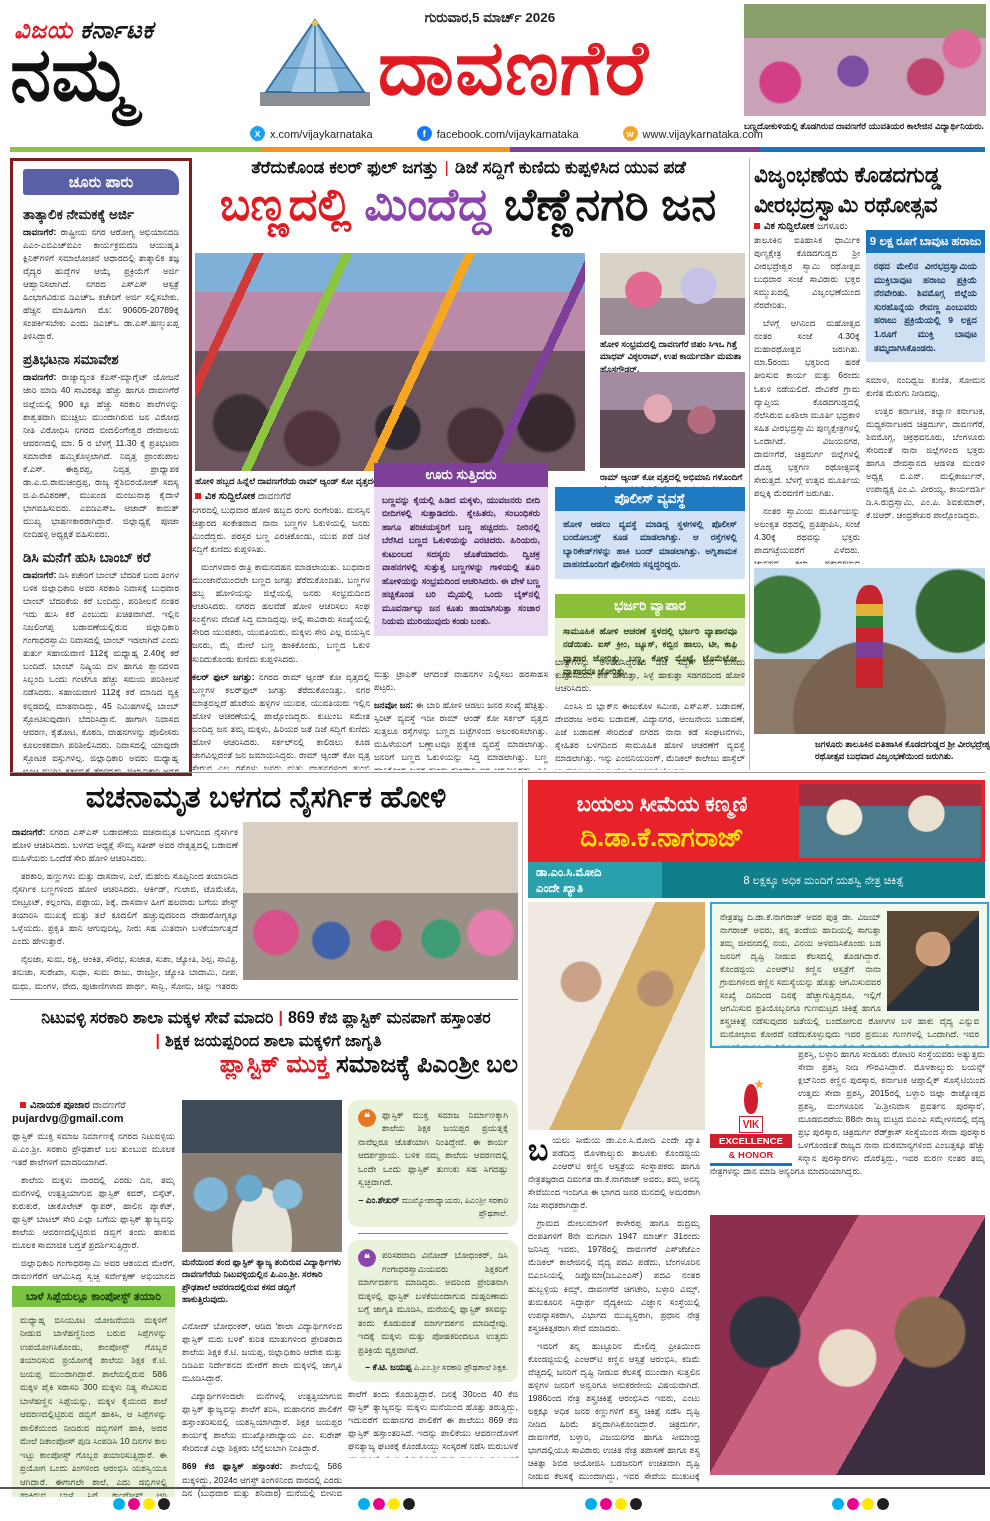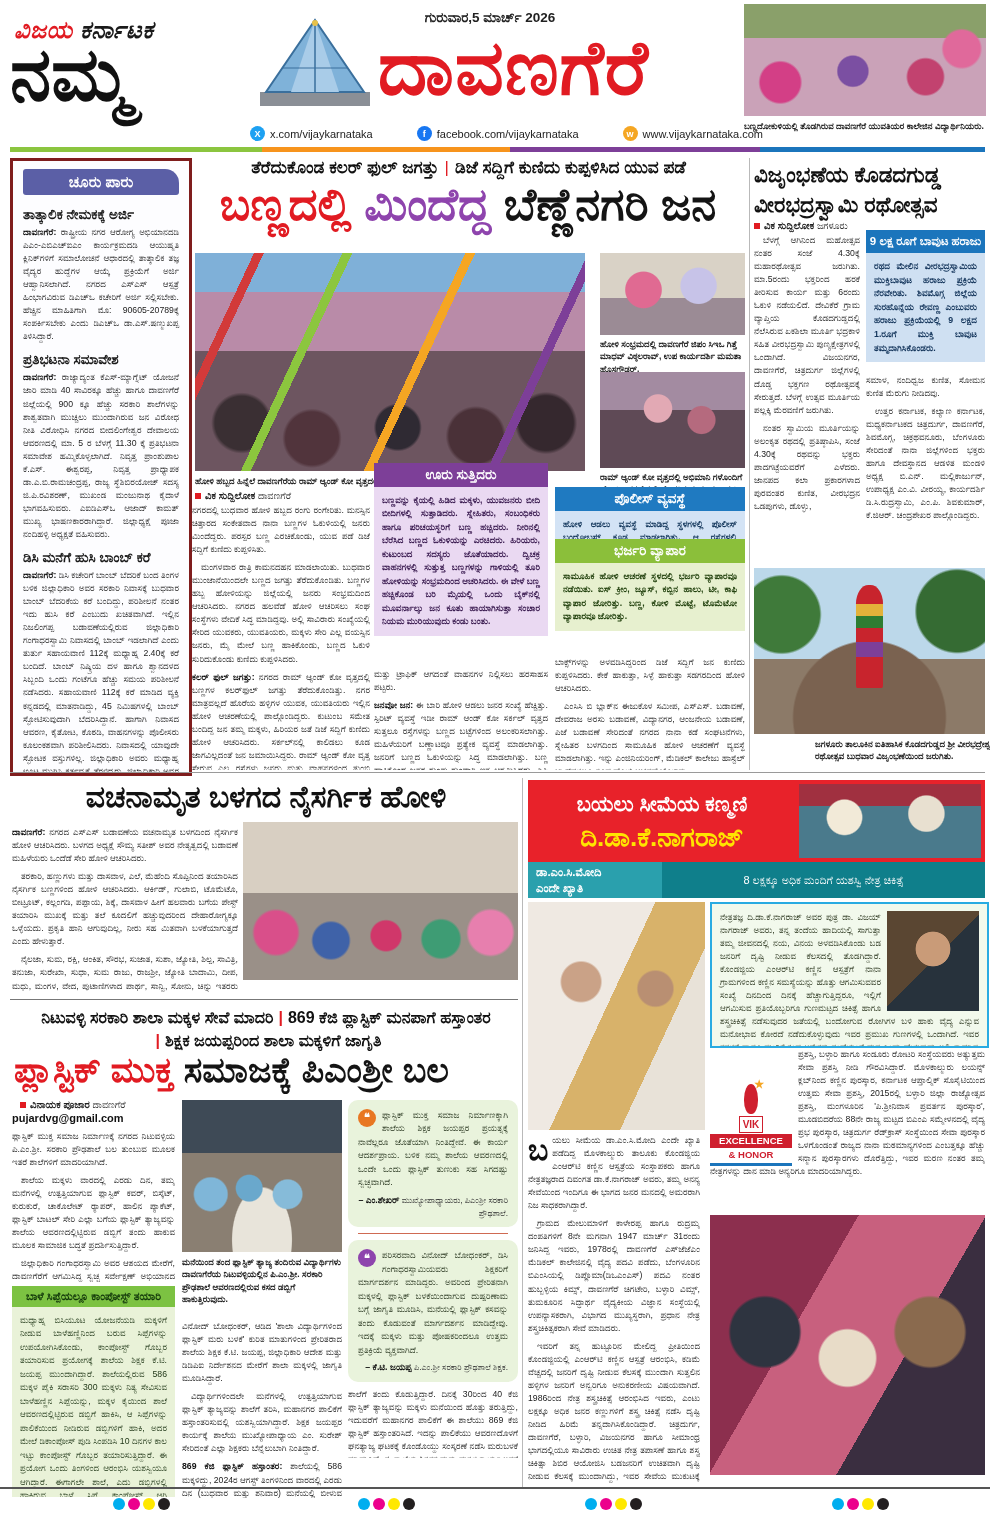--- a/index.html
+++ b/index.html
@@ -232,36 +232,37 @@
   </div>
   <div class="abs body-txt jt ovh" style="left:374px;top:668px;width:174px;height:102px;">
     <p class="noind">ಮತ್ತು ಟ್ರಾಫಿಕ್ ಆಗದಂತೆ ವಾಹನಗಳ ನಿಲ್ಲಿಸಲು ಹರಸಾಹಸ ಪಟ್ಟರು.</p>
     <p class="noind"><b class="lead">ಜನವೋ ಜನ:</b> <span>ಈ ಬಾರಿ ಹೋಳಿ ಆಡಲು ಜನರ ಸಂಖ್ಯೆ ಹೆಚ್ಚಿತ್ತು. ಸ್ಪಿರಿಟ್ ವ್ಯವಸ್ಥೆ ಇಡೀ ರಾಮ್ ಆಂಡ್ ಕೋ ಸರ್ಕಲ್ ವೃತ್ತದ ಸುತ್ತಲೂ ರಸ್ತೆಗಳನ್ನು ಬಣ್ಣದ ಬಟ್ಟೆಗಳಿಂದ ಅಲಂಕರಿಸಲಾಗಿತ್ತು. ಮಹಿಳೆಯರಿಗೆ ಬಣ್ಣಾಟವೂ ಪ್ರತ್ಯೇಕ ವ್ಯವಸ್ಥೆ ಮಾಡಲಾಗಿತ್ತು. ಜನರಿಗೆ ಬಣ್ಣದ ಓಕುಳಿಯನ್ನು ಸಿದ್ಧ ಮಾಡಲಾಗಿತ್ತು. ಬಣ್ಣ ಹಾಕಿಕೊಂಡ ಜನರ ಗುಂಪು ಗುಂಪಾಗಿ ಇತ್ತ ಆಗಮಿಸಿದರು. ಎಪಿ ಕಾಲೇಜು ರಸ್ತೆ ಹಾಗೂ ಮುಖ್ಯ ರಸ್ತೆಗಳಲ್ಲೂ ಜನ ಸೇರಿದ್ದರು. ಮೂರೆವರೆಗೂ ಸೌಂಡ್</span></p>
   </div>
 
   <div class="abs fbox blue" style="left:555px;top:487px;width:190px;">
     <div class="fhead">ಪೊಲೀಸ್ ವ್ಯವಸ್ಥೆ</div>
     <div class="fbody">ಹೋಳಿ ಆಡಲು ವ್ಯವಸ್ಥೆ ಮಾಡಿದ್ದ ಸ್ಥಳಗಳಲ್ಲಿ ಪೊಲೀಸ್ ಬಂದೋಬಸ್ತ್ ಕೂಡ ಮಾಡಲಾಗಿತ್ತು. ಆ ರಸ್ತೆಗಳಲ್ಲಿ ಬ್ಯಾರಿಕೇಡ್‌ಗಳನ್ನು ಹಾಕಿ ಬಂದ್ ಮಾಡಲಾಗಿತ್ತು. ಅಗ್ನಿಶಾಮಕ ವಾಹನದೊಂದಿಗೆ ಪೊಲೀಸರು ಸನ್ನದ್ಧರಿದ್ದರು.</div>
   </div>
-  <div class="abs fbox green" style="left:555px;top:539px;width:190px;">
+  <div class="abs fbox green" style="left:555px;top:594px;width:190px;">
     <div class="fhead">ಭರ್ಜರಿ ವ್ಯಾಪಾರ</div>
     <div class="fbody">ಸಾಮೂಹಿಕ ಹೋಳಿ ಆಚರಣೆ ಸ್ಥಳದಲ್ಲಿ ಭರ್ಜರಿ ವ್ಯಾಪಾರವೂ ನಡೆಯಿತು. ಐಸ್ ಕ್ರೀಂ, ಜ್ಯೂಸ್, ಕಬ್ಬಿನ ಹಾಲು, ಟೀ, ಕಾಫಿ ವ್ಯಾಪಾರ ಜೋರಿತ್ತು. ಬಣ್ಣ, ಕೋಳಿ ಮೊಟ್ಟೆ, ಟೊಮೆಟೋ ವ್ಯಾಪಾರವೂ ಜೋರಿತ್ತು.</div>
   </div>
   <div class="abs body-txt jt ovh" style="left:555px;top:656px;width:190px;height:114px;">
     <p class="noind">ಬಾಕ್ಸ್‌ಗಳನ್ನು ಅಳವಡಿಸಿದ್ದರಿಂದ ಡಿಜೆ ಸದ್ದಿಗೆ ಜನ ಕುಣಿದು ಕುಪ್ಪಳಿಸಿದರು. ಕೇಕೆ ಹಾಕುತ್ತಾ, ಸಿಳ್ಳೆ ಹಾಕುತ್ತಾ ಸಡಗರದಿಂದ ಹೋಳಿ ಆಚರಿಸಿದರು.</p>
     <p>ಎಂಸಿಸಿ ಬಿ ಬ್ಲಾಕ್‌ನ ಈಜುಕೊಳ ಸಮೀಪ, ಎಸ್‌ಎಸ್. ಬಡಾವಣೆ, ದೇವರಾಜ ಅರಸು ಬಡಾವಣೆ, ವಿದ್ಯಾನಗರ, ಆಂಜನೇಯ ಬಡಾವಣೆ, ಪಿಜೆ ಬಡಾವಣೆ ಸೇರಿದಂತೆ ನಗರದ ನಾನಾ ಕಡೆ ಸಂಘಟನೆಗಳು, ಸ್ನೇಹಿತರ ಬಳಗದಿಂದ ಸಾಮೂಹಿಕ ಹೋಳಿ ಆಚರಣೆಗೆ ವ್ಯವಸ್ಥೆ ಮಾಡಲಾಗಿತ್ತು. ಇನ್ನು ಎಂಜಿನಿಯರಿಂಗ್, ಮೆಡಿಕಲ್ ಕಾಲೇಜು ಹಾಸ್ಟೆಲ್ ಬ್ಲಾಕ್‌ಗಳಲ್ಲೂ ಕೂಡ ಹೋಳಿ ಆಚರಣೆ ಜೋರಿತ್ತು.</p>
   </div>
 
   <div class="abs vrule" style="left:748.5px;top:158px;height:612px;"></div>
 
   <div class="abs headline-md" style="left:754px;top:160px;width:232px;">ವಿಜೃಂಭಣೆಯ ಕೊಡದಗುಡ್ಡ ವೀರಭದ್ರಸ್ವಾಮಿ ರಥೋತ್ಸವ</div>
   <div class="abs byline" style="left:754px;top:220px;">
     <span class="redsq"></span><b>ವಿಕ ಸುದ್ದಿಲೋಕ</b> <span>ಜಗಳೂರು</span>
   </div>
   <div class="abs body-txt jt ovh" style="left:754px;top:234px;width:106px;height:330px;">
+    <p class="noind">ತಾಲೂಕಿನ ಐತಿಹಾಸಿಕ ಧಾರ್ಮಿಕ ಪುಣ್ಯಕ್ಷೇತ್ರ ಕೊಡದಗುಡ್ಡದ ಶ್ರೀ ವೀರಭದ್ರೇಶ್ವರ ಸ್ವಾಮಿ ರಥೋತ್ಸವ ಬುಧವಾರ ಸಂಜೆ ಸಾವಿರಾರು ಭಕ್ತರ ಸಮ್ಮುಖದಲ್ಲಿ ವಿಜೃಂಭಣೆಯಿಂದ ನೆರವೇರಿತು.</p>
     <p>ಬೆಳಗ್ಗೆ ಆಗಿನಿಂದ ಮಹೋತ್ಸವ ನಂತರ ಸಂಜೆ 4.30ಕ್ಕೆ ಮಹಾರಥೋತ್ಸವ ಜರುಗಿತು. ಮಾ.5ರಂದು ಭಕ್ತರಿಂದ ಹರಕೆ ತೀರಿಸುವ ಕಾರ್ಯ ಮತ್ತು 6ರಂದು ಓಕುಳಿ ನಡೆಯಲಿದೆ. ದೇವಿಕೆರೆ ಗ್ರಾಮ ವ್ಯಾಪ್ತಿಯ ಕೊಡದಗುಡ್ಡದಲ್ಲಿ ನೆಲೆಸಿರುವ ಏಕಶಿಲಾ ಮೂರ್ತಿ ಭದ್ರಕಾಳಿ ಸಹಿತ ವೀರಭದ್ರಸ್ವಾಮಿ ಪುಣ್ಯಕ್ಷೇತ್ರಗಳಲ್ಲಿ ಒಂದಾಗಿದೆ. ವಿಜಯನಗರ, ದಾವಣಗೆರೆ, ಚಿತ್ರದುರ್ಗ ಜಿಲ್ಲೆಗಳಲ್ಲಿ ದೊಡ್ಡ ಭಕ್ತಗಣ ರಥೋತ್ಸವಕ್ಕೆ ಸೇರುತ್ತದೆ. ಬೆಳಗ್ಗೆ ಉತ್ಸವ ಮೂರ್ತಿಯ ಪಲ್ಲಕ್ಕಿ ಮೆರವಣಿಗೆ ಜರುಗಿತು.</p>
     <p>ನಂತರ ಸ್ವಾಮಿಯ ಮೂರ್ತಿಯನ್ನು ಅಲಂಕೃತ ರಥದಲ್ಲಿ ಪ್ರತಿಷ್ಠಾಪಿಸಿ, ಸಂಜೆ 4.30ಕ್ಕೆ ರಥವನ್ನು ಭಕ್ತರು ಪಾದಗಟ್ಟೆಯವರೆಗೆ ಎಳೆದರು. ಜಾನಪದ ಕಲಾ ಪ್ರಕಾರಗಳಾದ ಪುರವಂತರ ಕುಣಿತ, ವೀರಭದ್ರನ ಒಡಪುಗಳು, ಡೊಳ್ಳು,</p>
   </div>
   <div class="abs fbox sidebox" style="left:866px;top:230px;width:119px;">
     <div class="fhead">9 ಲಕ್ಷ ರೂಗೆ ಬಾವುಟ ಹರಾಜು</div>
     <div class="fbody">ರಥದ ಮೇಲಿನ ವೀರಭದ್ರಸ್ವಾಮಿಯ ಮುಕ್ತಿಬಾವುಟ ಹರಾಜು ಪ್ರಕ್ರಿಯೆ ನೆರವೇರಿತು. ಶಿವಮೊಗ್ಗ ಜಿಲ್ಲೆಯ ಸುರಹೊನ್ನೆಯ ರೇವಣ್ಣ ಎಂಬುವರು ಹರಾಜು ಪ್ರಕ್ರಿಯೆಯಲ್ಲಿ 9 ಲಕ್ಷದ 1.ರೂಗೆ ಮುಕ್ತಿ ಬಾವುಟ ತಮ್ಮದಾಗಿಸಿಕೊಂಡರು.</div>
   </div>
   <div class="abs body-txt jt ovh" style="left:866px;top:374px;width:119px;height:190px;">
     <p class="noind">ಸಮಾಳ, ನಂದಿಧ್ವಜ ಕುಣಿತ, ಸೋಮನ ಕುಣಿತ ಮೆರುಗು ನೀಡಿದವು.</p>
     <p>ಉತ್ತರ ಕರ್ನಾಟಕ, ಕಲ್ಯಾಣ ಕರ್ನಾಟಕ, ಮಧ್ಯಕರ್ನಾಟಕದ ಚಿತ್ರದುರ್ಗ, ದಾವಣಗೆರೆ, ಶಿವಮೊಗ್ಗ, ಚಿಕ್ರಥವನೂರು, ಬೆಂಗಳೂರು ಸೇರಿದಂತೆ ನಾನಾ ಜಿಲ್ಲೆಗಳಿಂದ ಭಕ್ತರು ಹಾಗೂ ದೇವಸ್ಥಾನದ ಆಡಳಿತ ಮಂಡಳಿ ಅಧ್ಯಕ್ಷ ಬಿ.ಎನ್. ಮಲ್ಲಿಕಾರ್ಜುನ್, ಉಪಾಧ್ಯಕ್ಷ ಎಂ.ವಿ. ವೀರಯ್ಯ, ಕಾರ್ಯದರ್ಶಿ ಡಿ.ಸಿ.ರುದ್ರಸ್ವಾಮಿ, ಎಂ.ಪಿ. ಶಿವಕುಮಾರ್, ಕೆ.ಜಿಆರ್. ಚಂದ್ರಶೇಖರ ಪಾಲ್ಗೊಂಡಿದ್ದರು.</p>
@@ -318,21 +319,21 @@
     <p>ಇವರಿಗೆ ತನ್ನ ಹುಟ್ಟೂರಿನ ಮೇಲಿದ್ದ ಪ್ರೀತಿಯಿಂದ ಕೊಂಡಜ್ಜಿಯಲ್ಲಿ ಎಂಆರ್‌ಟಿ ಕಣ್ಣಿನ ಆಸ್ಪತ್ರೆ ಆರಂಭಿಸಿ, ಕಡಿಮೆ ವೆಚ್ಚದಲ್ಲಿ ಜನರಿಗೆ ದೃಷ್ಟಿ ನೀಡುವ ಕೆಲಸಕ್ಕೆ ಮುಂದಾಗಿ ಸುತ್ತಲಿನ ಹಳ್ಳಿಗಳ ಜನರಿಗೆ ಅನ್ವರಿಗೂ ಅನುಕರಣೀಯ ವಿಷಯವಾಗಿದೆ. 1986ರಿಂದ ನೇತ್ರ ಶಸ್ತ್ರಚಿಕಿತ್ಸೆ ಆರಂಭಿಸಿದ ಇವರು, ಎಂಟು ಲಕ್ಷಕ್ಕೂ ಅಧಿಕ ಜನರ ಕಣ್ಣುಗಳಿಗೆ ಶಸ್ತ್ರ ಚಿಕಿತ್ಸೆ ನಡೆಸಿ ದೃಷ್ಟಿ ನೀಡಿದ ಹಿರಿಮೆ ತನ್ನದಾಗಿಸಿಕೊಂಡಿದ್ದಾರೆ. ಚಿತ್ರದುರ್ಗ, ದಾವಣಗೆರೆ, ಬಳ್ಳಾರಿ, ವಿಜಯನಗರ ಹಾಗೂ ಸೀಮಾಂಧ್ರ ಭಾಗದಲ್ಲಿಯೂ ಸಾವಿರಾರು ಉಚಿತ ನೇತ್ರ ತಪಾಸಣೆ ಹಾಗೂ ಶಸ್ತ್ರ ಚಿಕಿತ್ಸಾ ಶಿಬಿರ ಆಯೋಜಿಸಿ ಬಡಜನರಿಗೆ ಉಚಿತವಾಗಿ ದೃಷ್ಟಿ ನೀಡುವ ಕೆಲಸಕ್ಕೆ ಮುಂದಾಗಿದ್ದು, ಇವರ ಸೇವೆಯ ಮುಕುಟಕ್ಕೆ ಮತ್ತೊಂದು ಗರಿ ಸೇರ್ಪಡೆಯಾದಂತಾಗಿದೆ.</p>
 
   </div>
   <div class="photo ph-event" style="left:710px;top:1215px;width:275px;height:260px;"></div>
 
   <div class="abs hrule" style="left:10px;top:999px;width:508px;background:#777;"></div>
   <div class="abs" style="left:14px;top:1006px;width:504px;text-align:center;font-weight:800;font-size:16px;line-height:1.45;color:#111;">
     <span>ನಿಟುವಳ್ಳಿ ಸರಕಾರಿ ಶಾಲಾ ಮಕ್ಕಳ ಸೇವೆ ಮಾದರಿ</span><span class="pipe" style="color:#e11b22;padding:0 5px;">|</span><span>869 ಕೆಜಿ ಪ್ಲಾಸ್ಟಿಕ್ ಮನಪಾಗೆ ಹಸ್ತಾಂತರ</span><br>
     <span class="pipe" style="color:#e11b22;padding:0 5px;">|</span><span>ಶಿಕ್ಷಕ ಜಯಪ್ಪರಿಂದ ಶಾಲಾ ಮಕ್ಕಳಿಗೆ ಜಾಗೃತಿ</span>
   </div>
-  <div class="abs" style="left:14px;top:1050px;width:504px;text-align:left;font-weight:800;font-size:35px;">
+  <div class="abs" style="left:14px;top:1050px;width:504px;text-align:right;font-weight:800;font-size:24px;">
     <span class="hl-red">ಪ್ಲಾಸ್ಟಿಕ್ ಮುಕ್ತ </span><span class="hl-black">ಸಮಾಜಕ್ಕೆ ಪಿಎಂಶ್ರೀ ಬಲ</span>
   </div>
   <div class="abs byline" style="left:20px;top:1099px;">
     <span class="redsq"></span><b>ವಿನಾಯಕ ಪೂಜಾರ</b> <span>ದಾವಣಗೆರೆ</span>
   </div>
   <div class="abs email" style="left:12px;top:1112px;">pujardvg@gmail.com</div>
   <div class="abs body-txt jt ovh" style="left:12px;top:1130px;width:163px;height:152px;">
     <p class="noind">ಪ್ಲಾಸ್ಟಿಕ್ ಮುಕ್ತ ಸಮಾಜ ನಿರ್ಮಾಣಕ್ಕೆ ನಗರದ ನಿಟುವಳ್ಳಿಯ ಪಿ.ಎಂ.ಶ್ರೀ. ಸರಕಾರಿ ಪ್ರೌಢಶಾಲೆ ಬಲ ತುಂಬುವ ಮೂಲಕ ಇತರೆ ಶಾಲೆಗಳಿಗೆ ಮಾದರಿಯಾಗಿದೆ.</p>
     <p>ಶಾಲೆಯ ಮಕ್ಕಳು ವಾರದಲ್ಲಿ ಎರಡು ದಿನ, ತಮ್ಮ ಮನೆಗಳಲ್ಲಿ ಉತ್ಪತ್ತಿಯಾಗುವ ಪ್ಲಾಸ್ಟಿಕ್ ಕವರ್, ಬಿಸ್ಕೆಟ್, ಕುರುಕುರೆ, ಚಾಕೊಲೇಟ್ ರ‍್ಯಾಪರ್, ಹಾಲಿನ ಪ್ಯಾಕೆಟ್, ಪ್ಲಾಸ್ಟಿಕ್ ಬಾಟಲ್ ಸೇರಿ ಎಲ್ಲಾ ಬಗೆಯ ಪ್ಲಾಸ್ಟಿಕ್ ತ್ಯಾಜ್ಯವನ್ನು ಶಾಲೆಯ ಆವರಣದಲ್ಲಿಟ್ಟಿರುವ ಡಬ್ಬಿಗೆ ತಂದು ಹಾಕುವ ಮೂಲಕ ಸಾಮಾಜಿಕ ಬದ್ಧತೆ ಪ್ರದರ್ಶಿಸುತ್ತಿದ್ದಾರೆ.</p>
     <p>ಜಿಲ್ಲಾಧಿಕಾರಿ ಗಂಗಾಧರಸ್ವಾಮಿ ಅವರ ಆಶಯದ ಮೇರೆಗೆ, ದಾವಣಗೆರೆಗೆ ಆಗಮಿಸಿದ್ದ ಸ್ವಚ್ಛ ಸರ್ವೇಕ್ಷಣ್ ಅಭಿಯಾನದ ರೂವಾರಿ, ಮಹಾರಾಷ್ಟ್ರದ ಪರಿಸರವಾದಿ</p>

